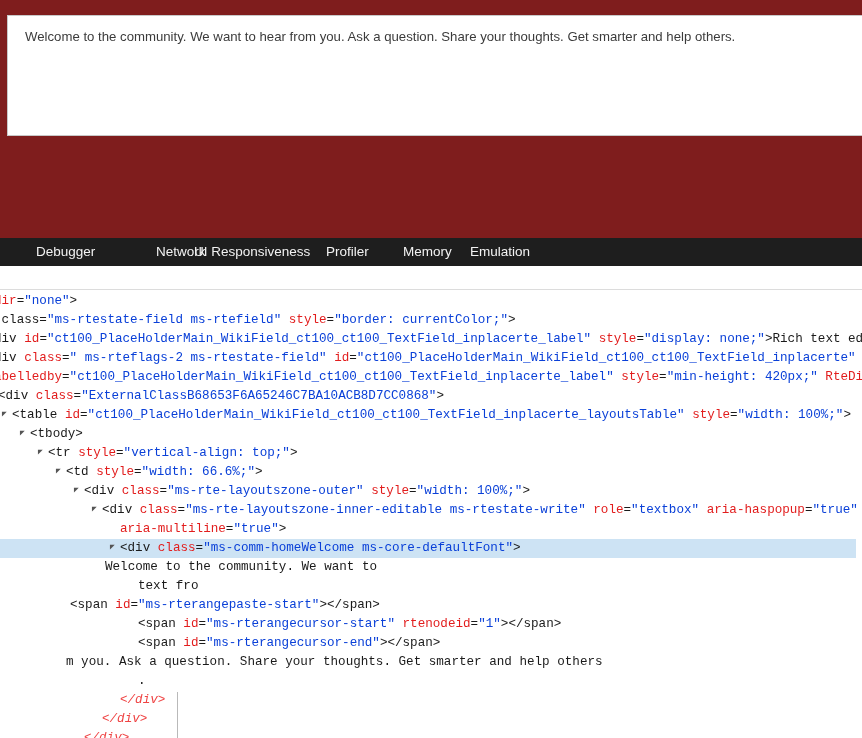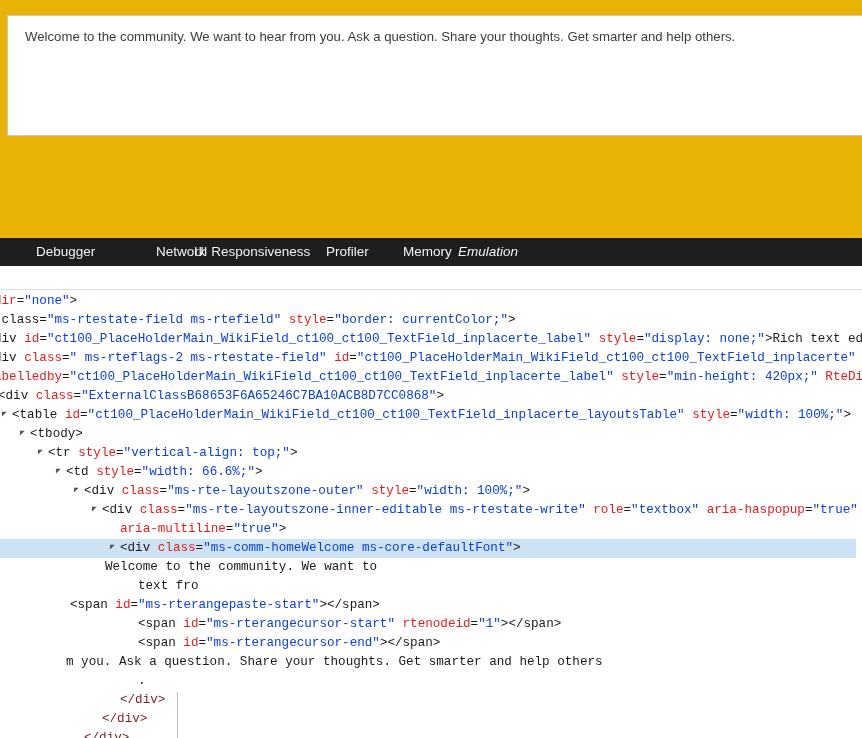--- a/index.html
+++ b/index.html
@@ -14,21 +14,21 @@
     overflow: hidden;
     font-family: "Liberation Sans", sans-serif;
   }
 
   
   #editor-region {
     position: absolute;
     left: 0; top: 0;
     width: 862px;
     height: 238px;
-    background: #eab308;
+    background: #7f1d1d;
   }
   #editor-box {
     position: absolute;
     left: 7px;
     top: 15px;
     width: 900px;           
     height: 121px;
     border: 1px solid #c8c8c8;
     background: #ffffff;
     box-sizing: border-box;
@@ -121,21 +121,21 @@
     left: -6px;
     top: 2px;
   }
 
   
   .tok-punct   { color: #1a1a1a; }
   .tok-tag     { color: #1a1a1a; }
   .tok-attr    { color: #e21d1d; }
   .tok-str     { color: #0a40d8; }
   .tok-text    { color: #1a1a1a; }
-  .tok-close   { color: #7f1d1d; }
+  .tok-close   { color: #ef4444; font-style: italic; }
 
   
   .twisty {
     position: absolute;
     width: 9px;
     height: 19px;
     color: #555555;
     font-size: 8px;
     line-height: 19px;
     text-align: center;
@@ -162,21 +162,21 @@
   </div>
 </div>
 
 <div id="devtools-tabbar">
     <span class="tab-item tab-clipped">r</span>
     <span class="tab-item" style="position: absolute; left: 36px;">Debugger</span>
     <span class="tab-item" style="position: absolute; left: 116px; margin-left: 40px;">Network</span>
     <span class="tab-item" style="position: absolute; left: 194px;">UI Responsiveness</span>
     <span class="tab-item" style="position: absolute; left: 326px;">Profiler</span>
     <span class="tab-item" style="position: absolute; left: 403px;">Memory</span>
-    <span class="tab-item" style="position: absolute; left: 458px; font-style: italic;">Emulation</span>
+    <span class="tab-item" style="position: absolute; left: 470px;">Emulation</span>
   </div>
 
 <div id="blank-strip"></div>
 <div id="pane-separator"></div>
 
 <div id="dom-pane">
   <div id="code-scroller">
       <div class="code-line"><span class="inner" style="margin-left: 0px;"><span class="tok-attr">dir</span><span class="tok-punct">=</span><span class="tok-str">"none"</span><span class="tok-punct">&gt;</span></span></div>
       <div class="code-line"><span class="inner" style="margin-left: 0px;"><span class="tok-tag"> class</span><span class="tok-punct">=</span><span class="tok-str">"ms-rtestate-field ms-rtefield"</span><span class="tok-attr"> style</span><span class="tok-punct">=</span><span class="tok-str">"border: currentColor;"</span><span class="tok-punct">&gt;</span></span></div>
       <div class="code-line"><span class="inner" style="margin-left: 0px;"><span class="tok-tag">div</span><span class="tok-attr"> id</span><span class="tok-punct">=</span><span class="tok-str">"ct100_PlaceHolderMain_WikiField_ct100_ct100_TextField_inplacerte_label"</span><span class="tok-attr"> style</span><span class="tok-punct">=</span><span class="tok-str">"display: none;"</span><span class="tok-punct">&gt;</span><span class="tok-text">Rich text editor Wiki Conten</span></span></div>

